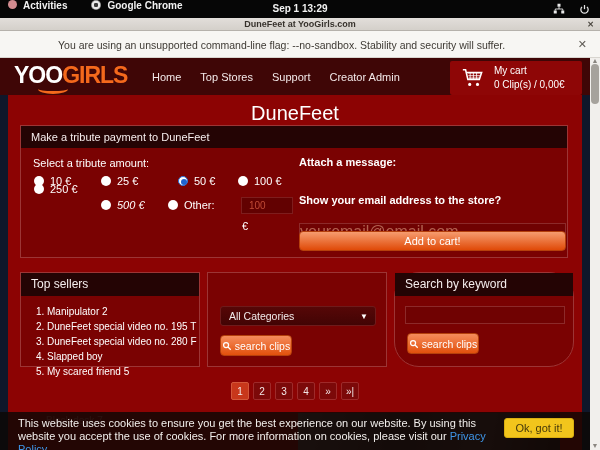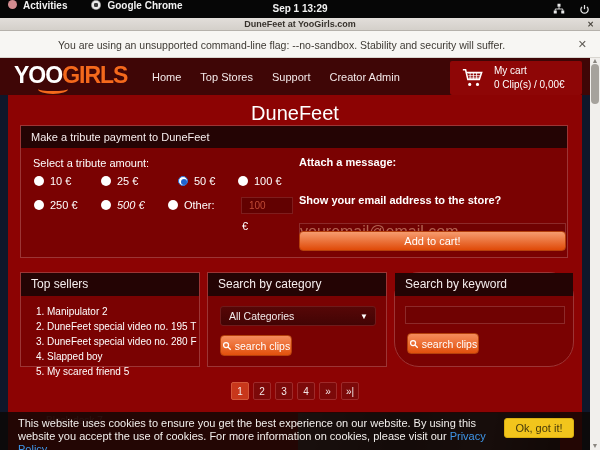--- a/index.html
+++ b/index.html
@@ -202,21 +202,21 @@
           <span>25 €</span>
         </div>
         <div class="radio-opt" style="left:157px;top:27px;">
           <span class="radio checked"></span>
           <span>50 €</span>
         </div>
         <div class="radio-opt" style="left:217px;top:27px;">
           <span class="radio"></span>
           <span>100 €</span>
         </div>
-        <div class="radio-opt" style="left:13px;top:51px;">
+        <div class="radio-opt" style="left:13px;top:35px;">
           <span class="radio"></span>
           <span>250 €</span>
         </div>
         <div class="radio-opt" style="left:80px;top:51px;font-style:italic;">
           <span class="radio"></span>
           <span>500 €</span>
         </div>
         <div class="radio-opt" style="left:147px;top:51px;">
           <span class="radio"></span>
           <span>Other:</span>
@@ -236,21 +236,20 @@
       <ol class="sellers">
         <li>Manipulator 2</li>
         <li>DuneFeet special video no. 195 T</li>
         <li>DuneFeet special video no. 280 F</li>
         <li>Slapped boy</li>
         <li>My scared friend 5</li>
       </ol>
     </div>
 
     <div class="panel p-small p2">
-      <div class="panel-head">Search by category</div>
       <div class="selectbox">
         <span>All Categories</span>
         <span class="caret">▼</span>
       </div>
       <div class="sclips-btn">
         <svg width="10" height="10" viewBox="0 0 16 16">
           <circle cx="6.5" cy="6.5" r="4" stroke="#fff" stroke-width="2" fill="none"></circle>
           <path d="M9.6 9.6L14 14" stroke="#fff" stroke-width="2"></path>
         </svg>
         <span>search clips</span>

